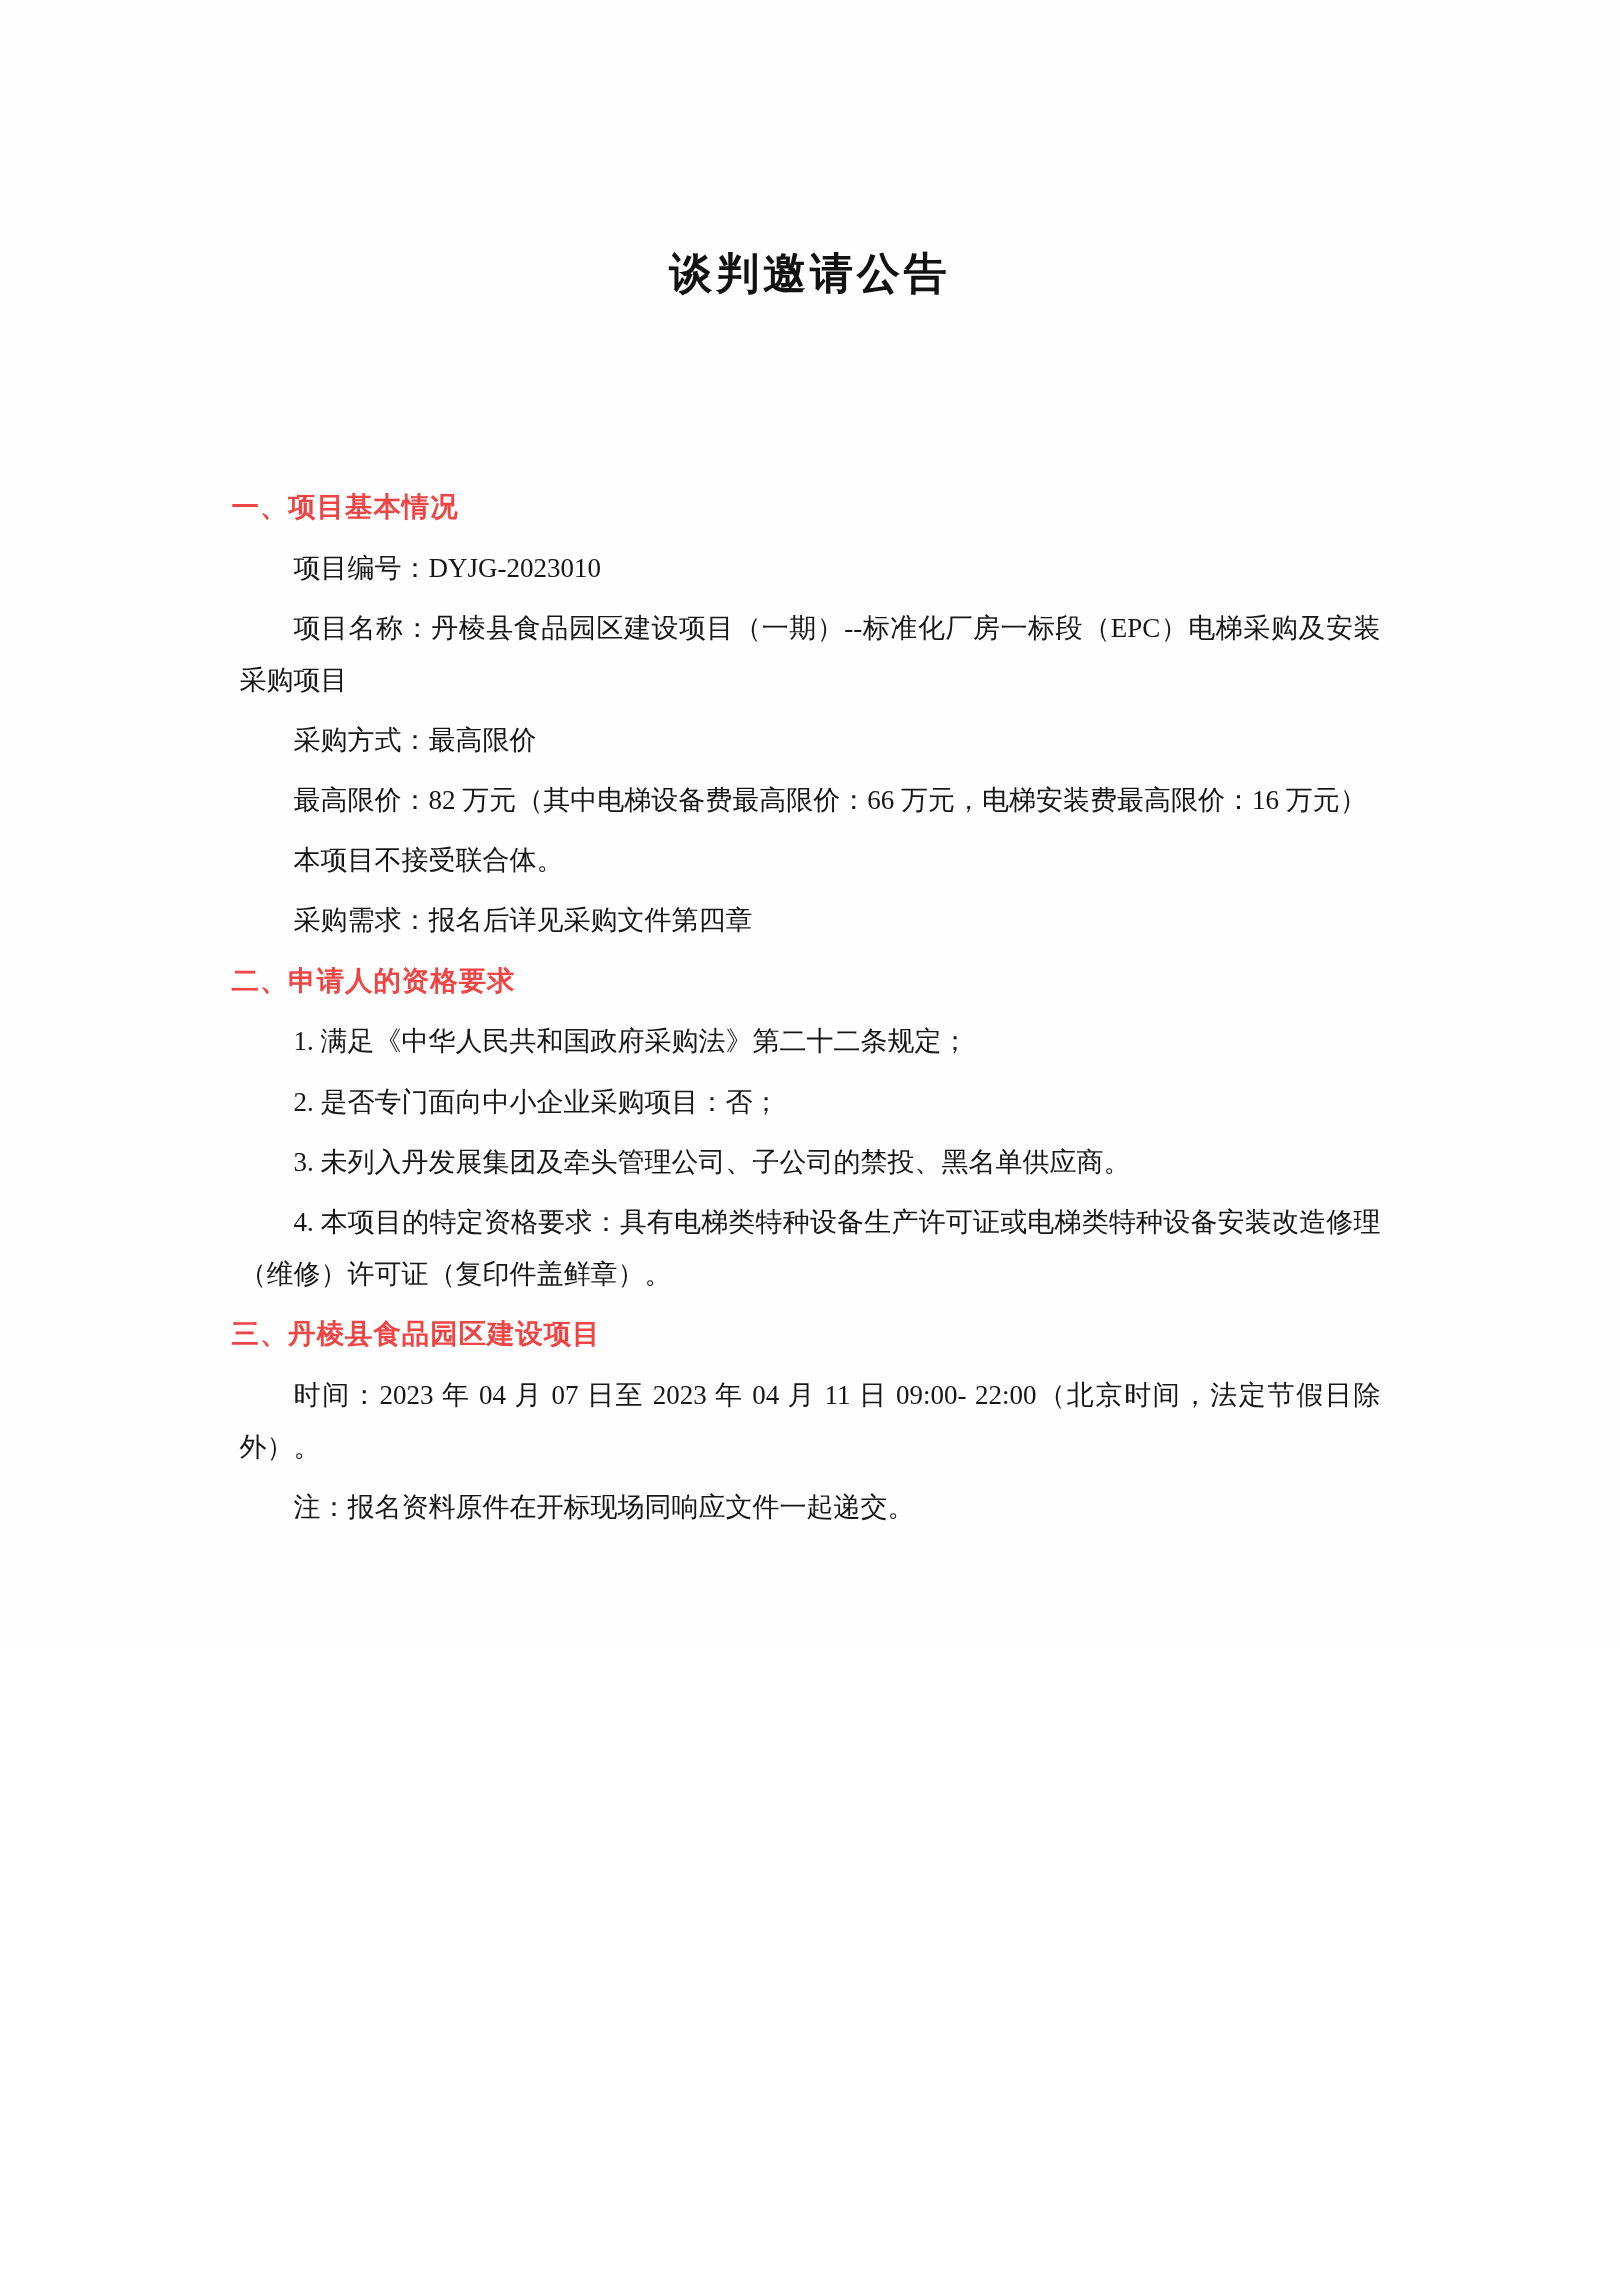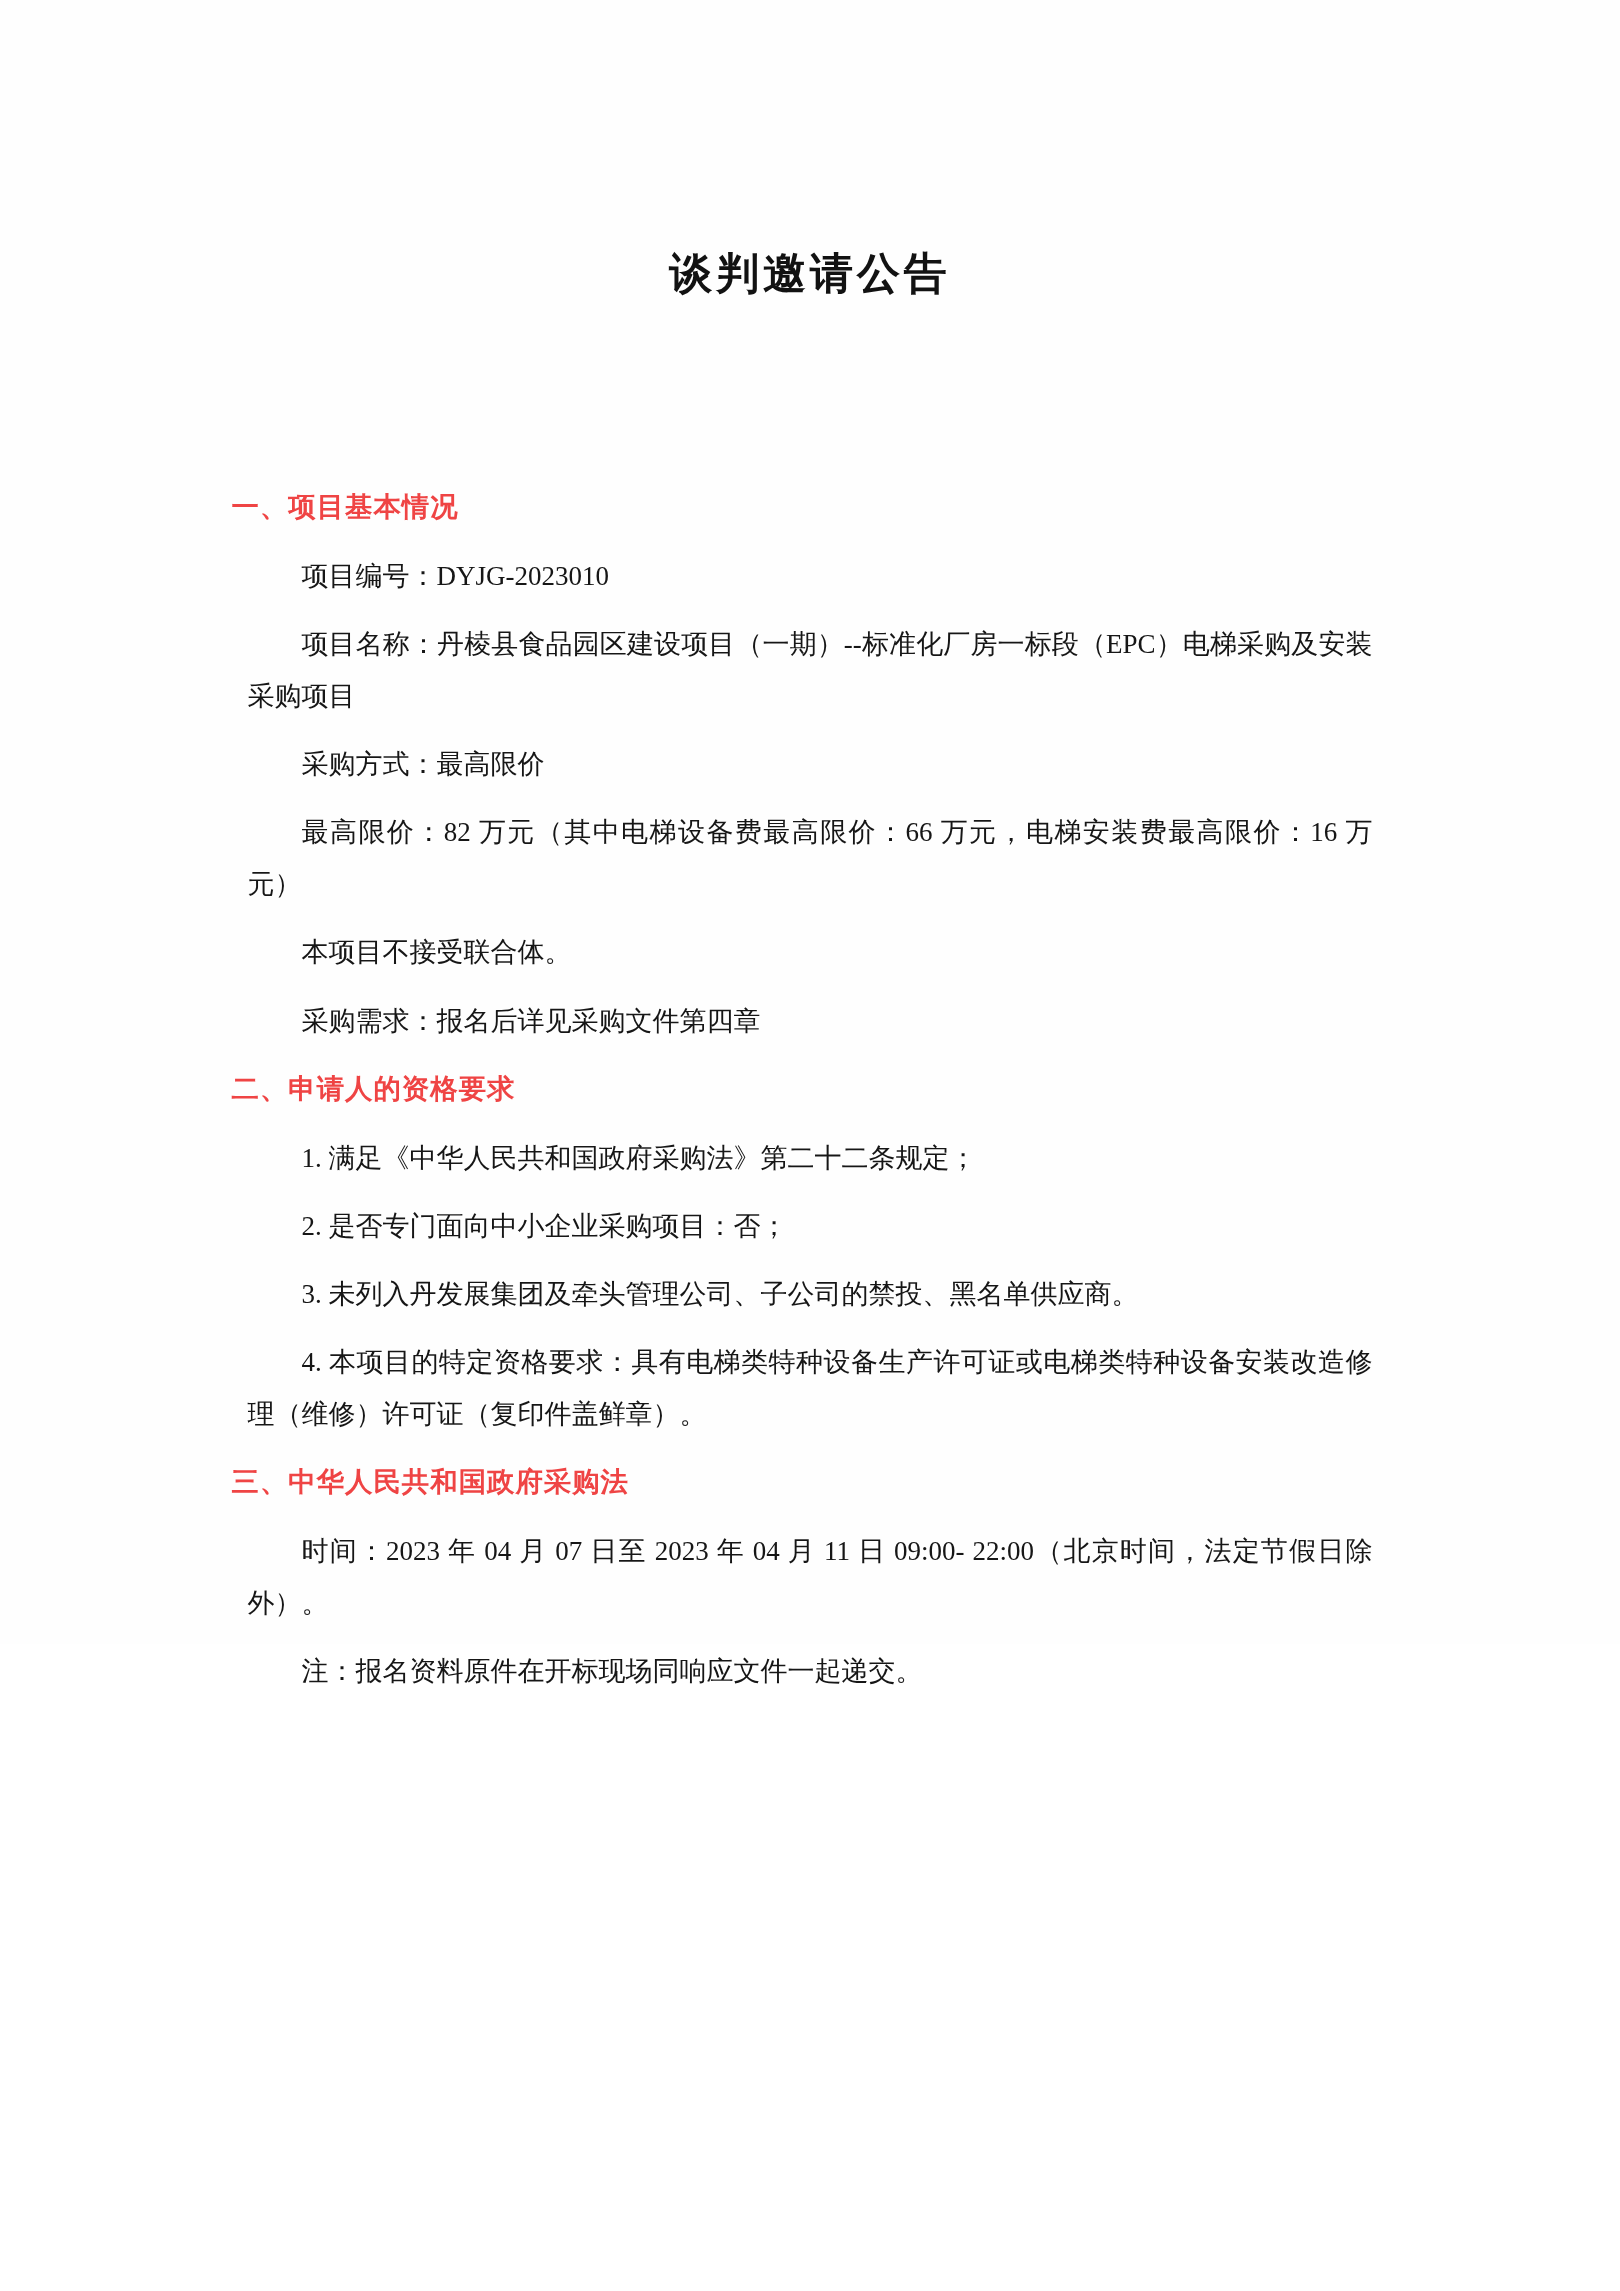--- a/index.html
+++ b/index.html
@@ -43,21 +43,21 @@
   .section-head {
     font-weight: bold;
     font-size: 27.4px;
     letter-spacing: 1px;
     margin-top: 5.9px;
     margin-bottom: 2px;
     color: #ef4444;
   }
   .para {
     text-indent: 2em;
-    margin: 16px;
+    margin: 8px;
     text-align: justify;
     text-justify: inter-ideograph;
   }
 </style>
 </head>
 <body>
 
 <div class="page">
 
   <div class="doc-title">谈判邀请公告</div>
@@ -71,19 +71,19 @@
     <p class="para">最高限价：82 万元（其中电梯设备费最高限价：66 万元，电梯安装费最高限价：16 万元）</p>
     <p class="para">本项目不接受联合体。</p>
     <p class="para">采购需求：报名后详见采购文件第四章</p>
 
     <div class="section-head">二、申请人的资格要求</div>
     <p class="para">1. 满足《中华人民共和国政府采购法》第二十二条规定；</p>
     <p class="para">2. 是否专门面向中小企业采购项目：否；</p>
     <p class="para">3. 未列入丹发展集团及牵头管理公司、子公司的禁投、黑名单供应商。</p>
     <p class="para">4. 本项目的特定资格要求：具有电梯类特种设备生产许可证或电梯类特种设备安装改造修理（维修）许可证（复印件盖鲜章）。</p>
 
-    <div class="section-head">三、中华人民共和国政府采购法</div>
+    <div class="section-head">三、丹棱县食品园区建设项目</div>
     <p class="para">时间：2023 年 04 月 07 日至 2023 年 04 月 11 日 09:00- 22:00（北京时间，法定节假日除外）。</p>
     <p class="para">注：报名资料原件在开标现场同响应文件一起递交。</p>
 
   </div>
 </div>
 
 
 </body></html>

